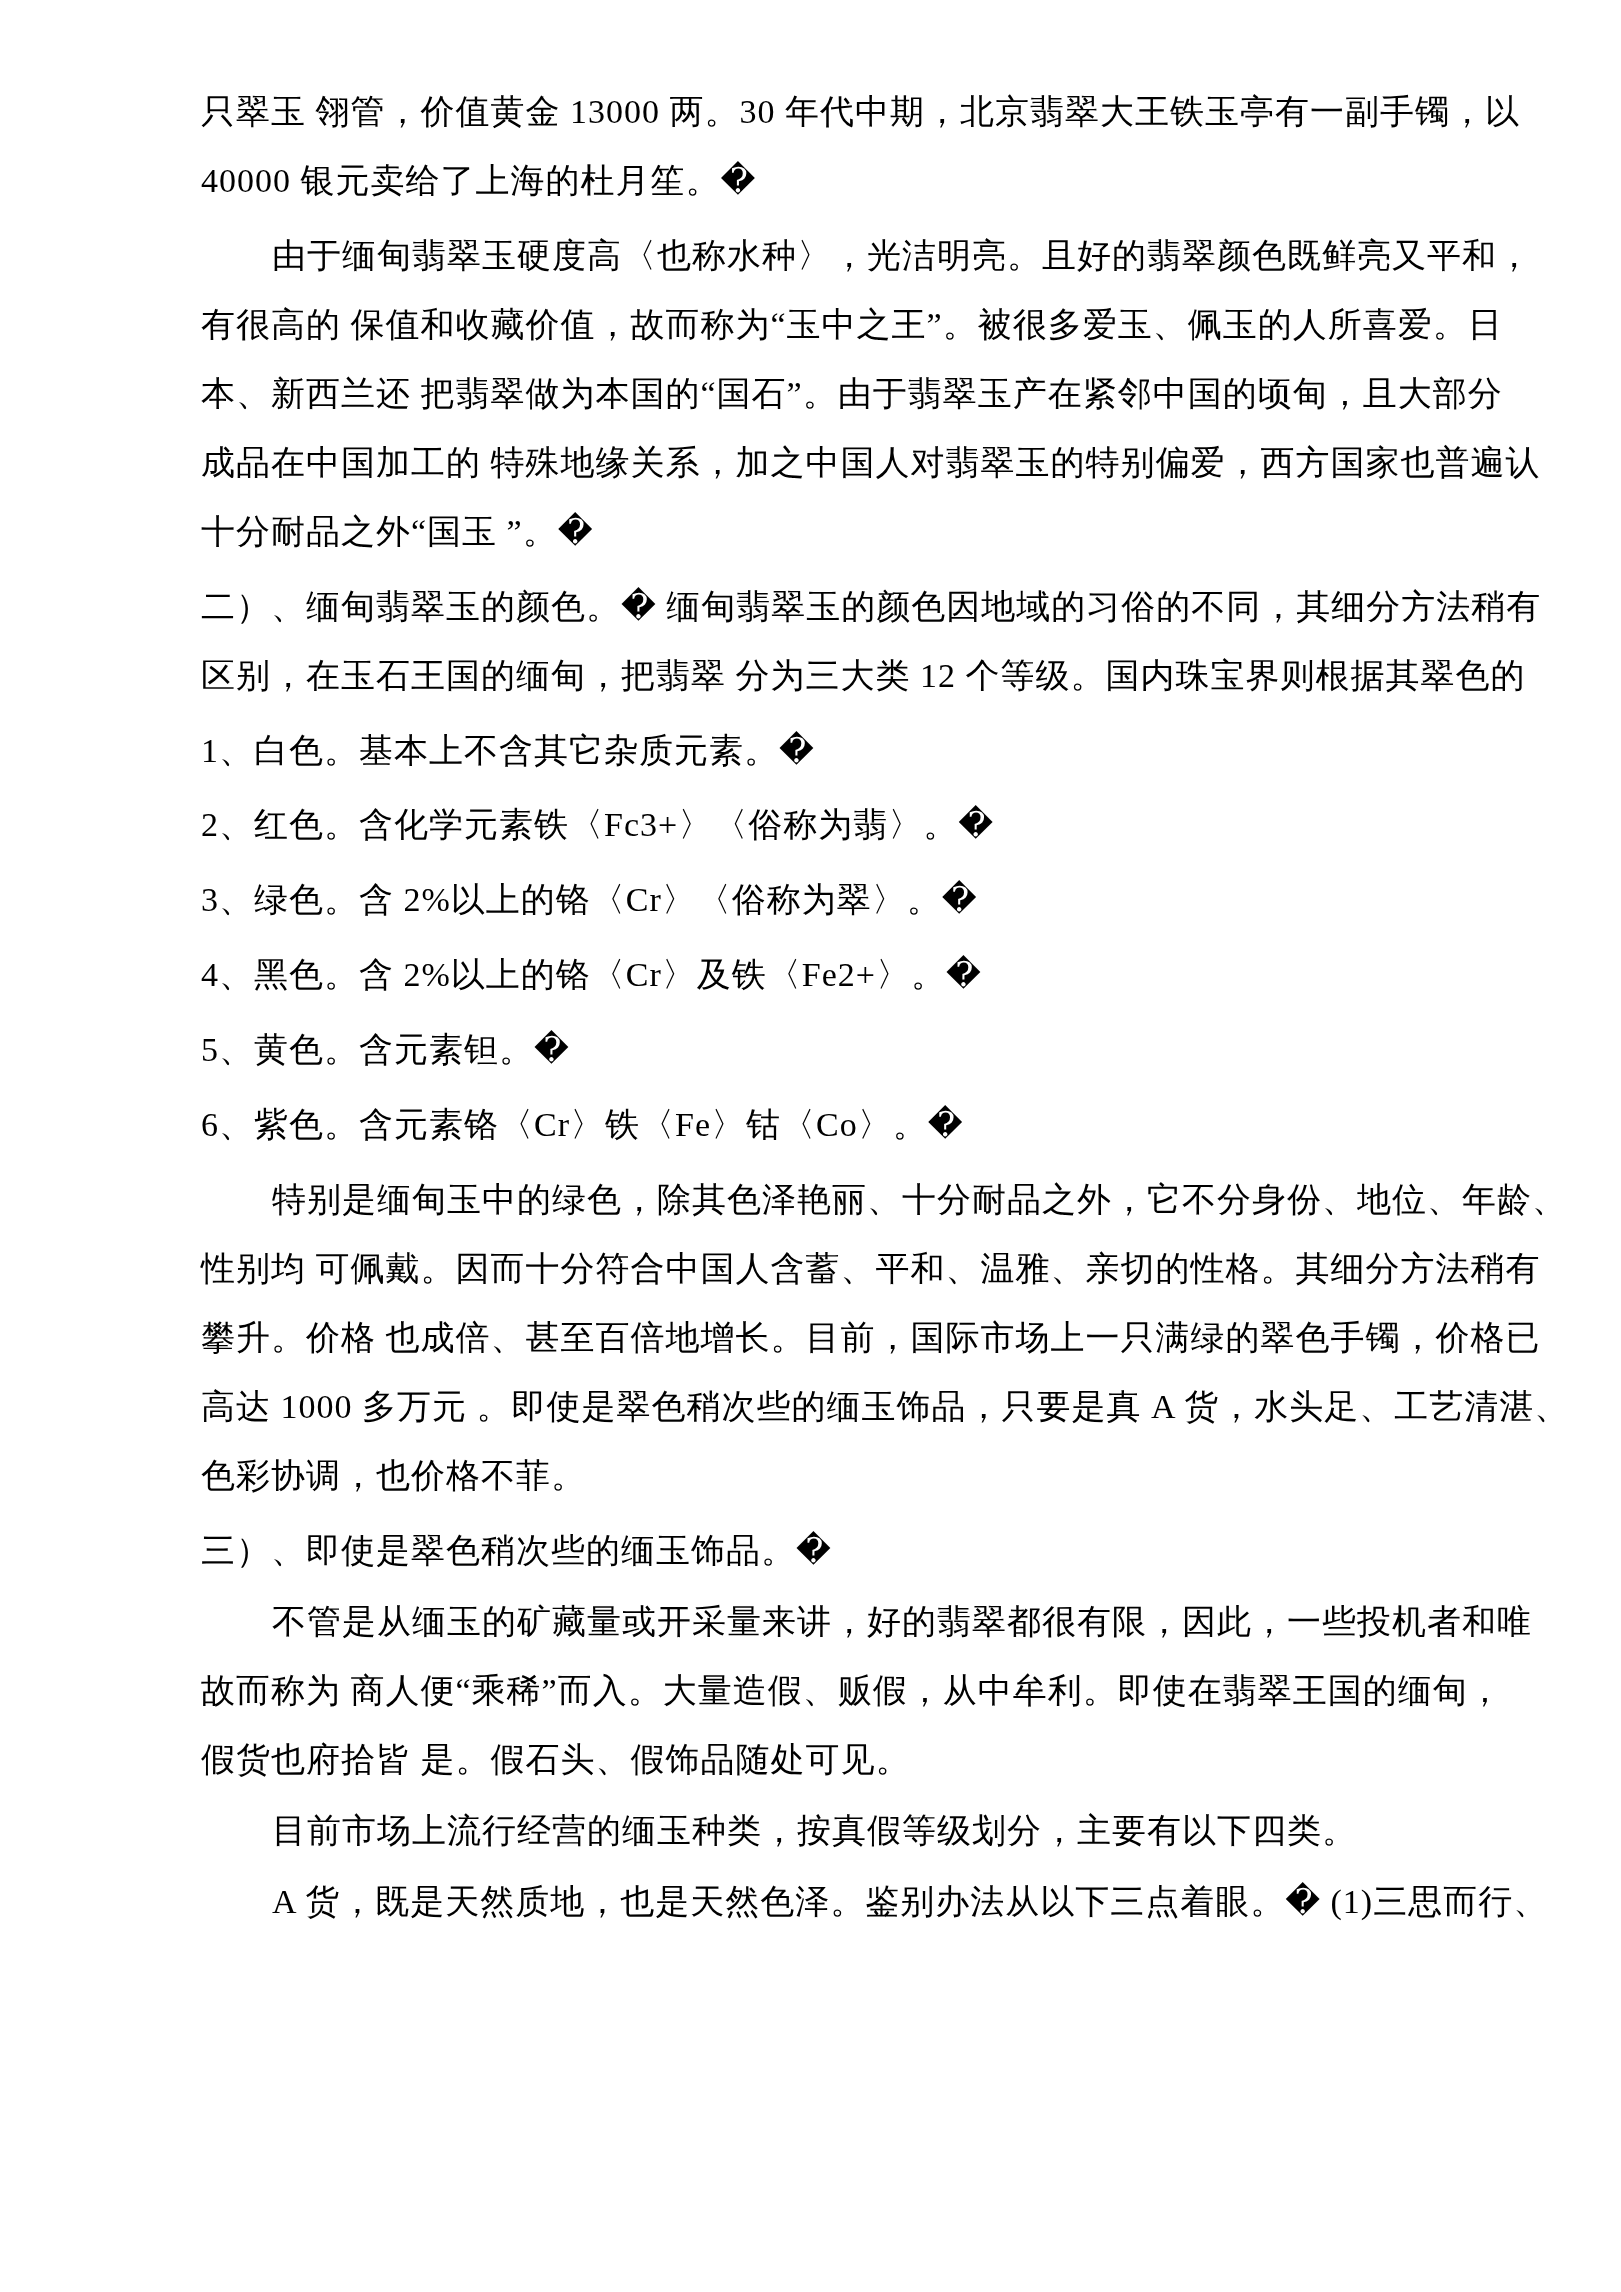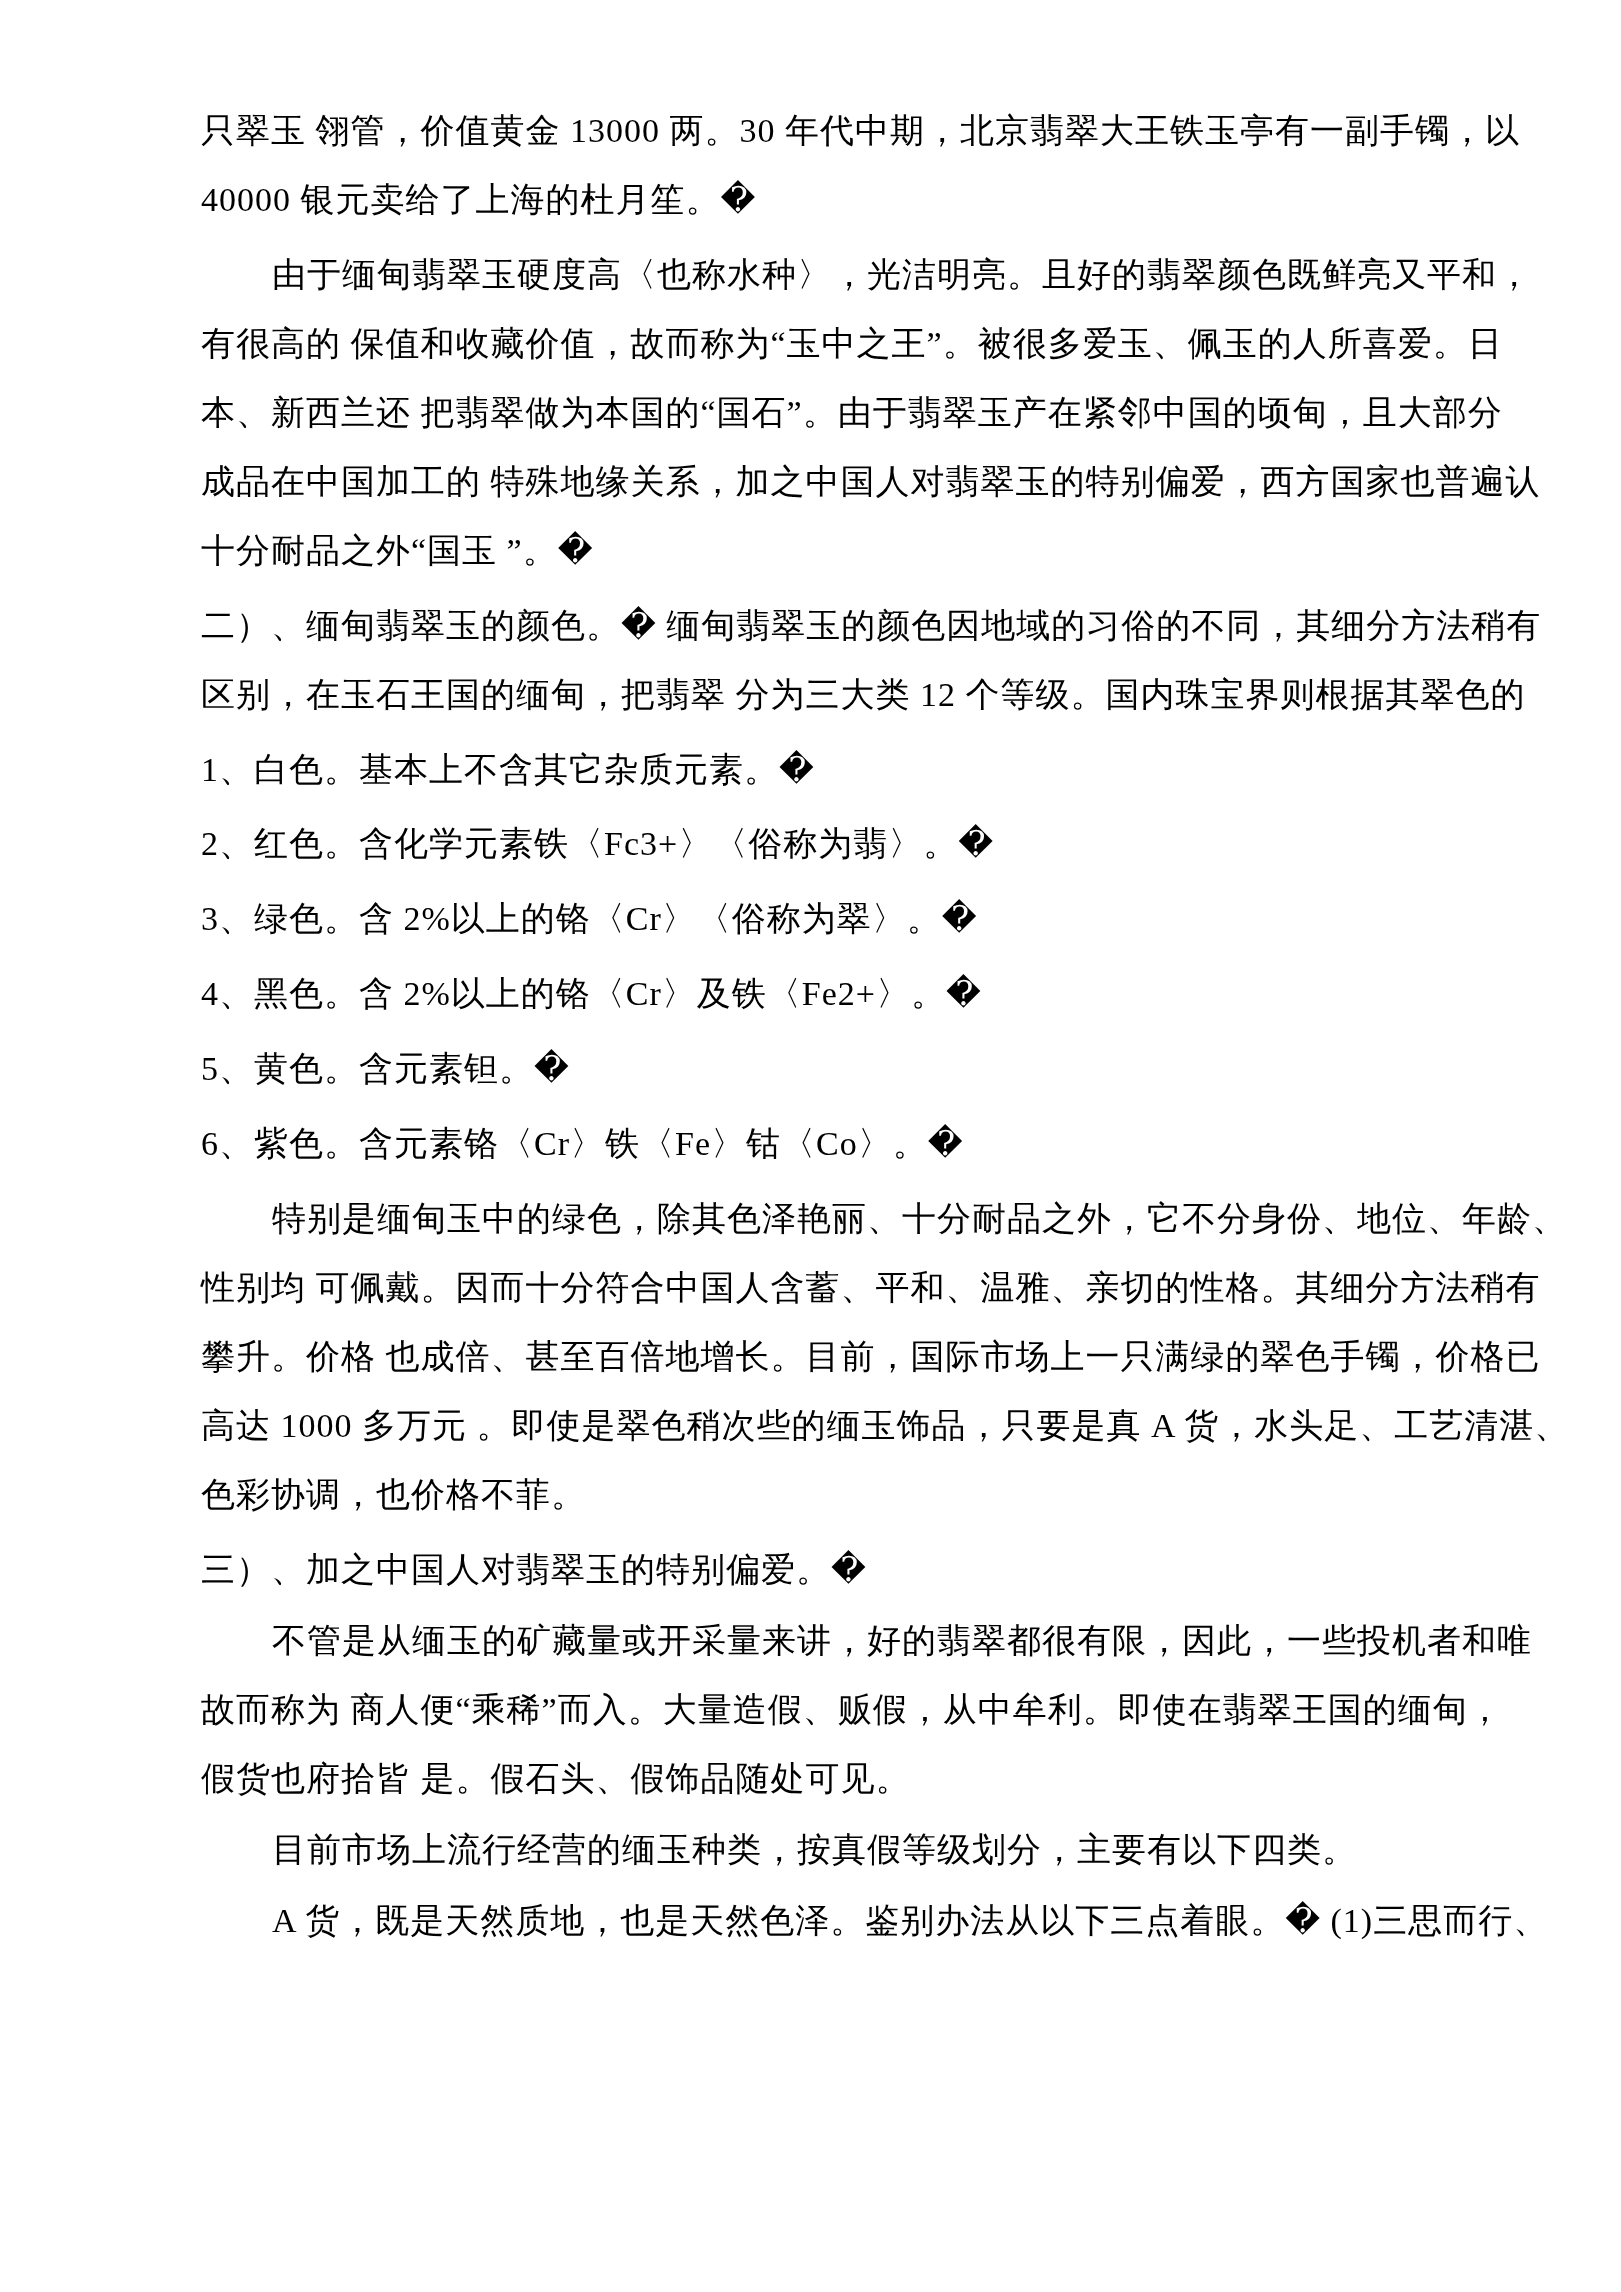--- a/index.html
+++ b/index.html
@@ -10,21 +10,21 @@
   .page {
     position: relative;
     width: 1621px;
     height: 2293px;
     background: #ffffff;
     overflow: hidden;
     font-family: "Liberation Serif", "DejaVu Serif", "DejaVu Sans", serif;
     color: #000000;
   }
   .doc-body {
-    padding: 90px 157px 0 201px;
+    padding: 71px 157px 0 201px;
   }
   .para {
     margin: 5.9px 0;
   }
   .para.tight {
     margin: 2px 0;
   }
   .line {
     white-space: pre;
     font-size: 34px;
@@ -75,21 +75,21 @@
         <div class="line">6、紫色。含元素铬〈Cr〉铁〈Fe〉钴〈Co〉。�</div>
       </div>
       <div class="para">
         <div class="line indent">特别是缅甸玉中的绿色，除其色泽艳丽、十分耐品之外，它不分身份、地位、年龄、</div>
         <div class="line">性别均 可佩戴。因而十分符合中国人含蓄、平和、温雅、亲切的性格。其细分方法稍有</div>
         <div class="line">攀升。价格 也成倍、甚至百倍地增长。目前，国际市场上一只满绿的翠色手镯，价格已</div>
         <div class="line">高达 1000 多万元 。即使是翠色稍次些的缅玉饰品，只要是真 A 货，水头足、工艺清湛、</div>
         <div class="line">色彩协调，也价格不菲。</div>
       </div>
       <div class="para tight">
-        <div class="line">三）、加之中国人对翡翠玉的特别偏爱。�</div>
+        <div class="line">三）、即使是翠色稍次些的缅玉饰品。�</div>
       </div>
       <div class="para tight">
         <div class="line indent">不管是从缅玉的矿藏量或开采量来讲，好的翡翠都很有限，因此，一些投机者和唯</div>
         <div class="line">故而称为 商人便“乘稀”而入。大量造假、贩假，从中牟利。即使在翡翠王国的缅甸，</div>
         <div class="line">假货也府拾皆 是。假石头、假饰品随处可见。</div>
       </div>
       <div class="para tight">
         <div class="line indent">目前市场上流行经营的缅玉种类，按真假等级划分，主要有以下四类。</div>
       </div>
       <div class="para tight">

